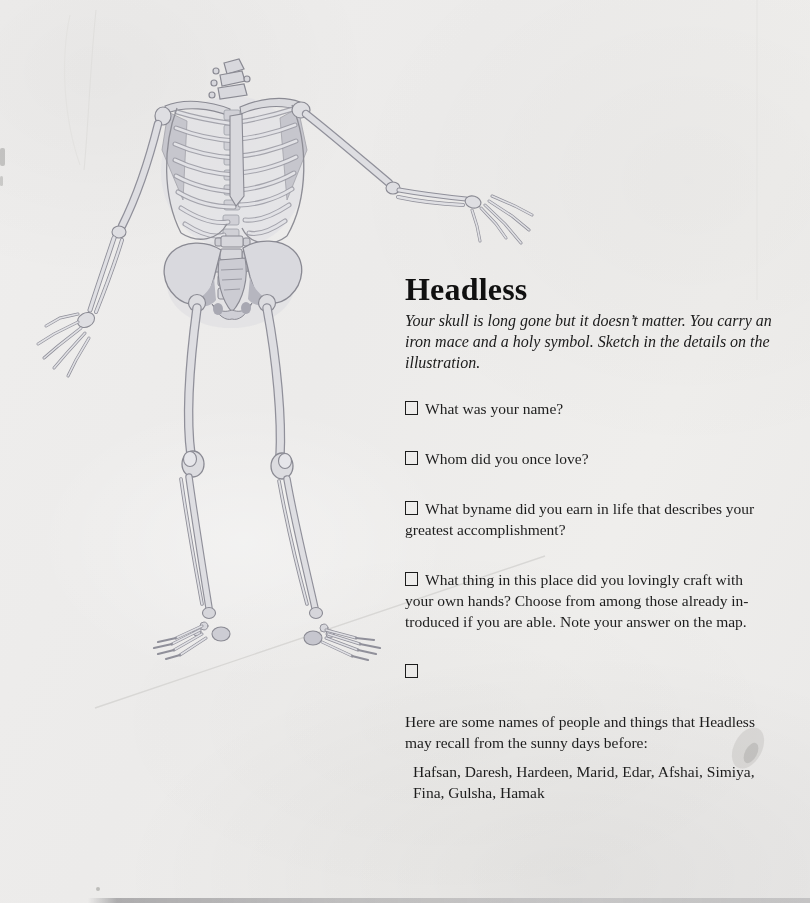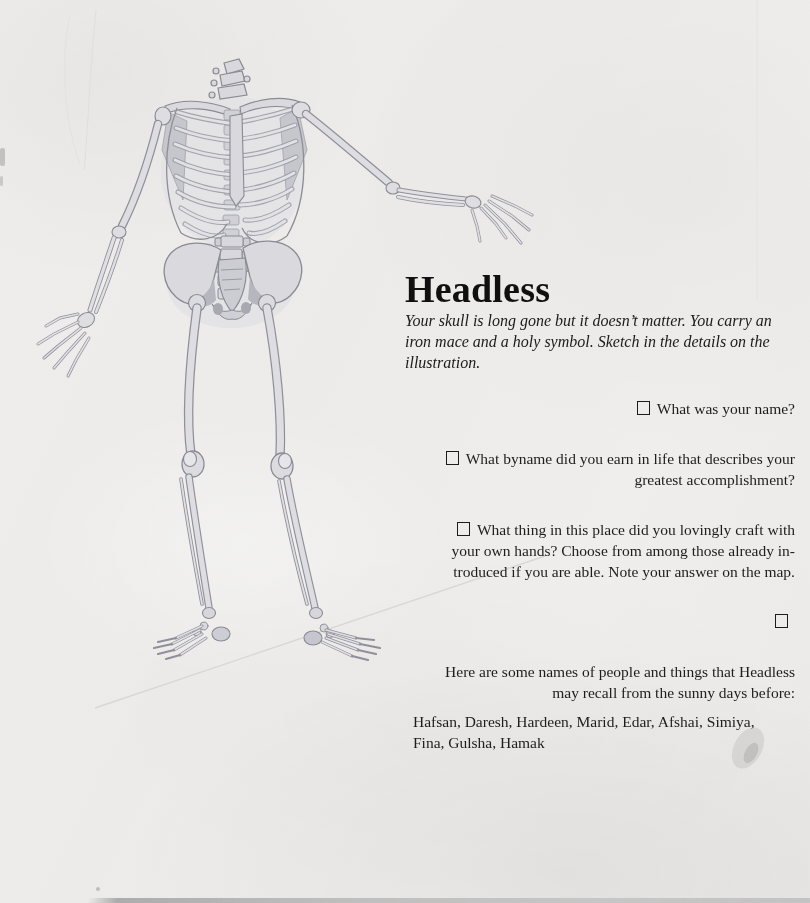--- a/index.html
+++ b/index.html
@@ -14,35 +14,35 @@
       radial-gradient(ellipse 600px 300px at 70% 97%, rgba(0,0,0,0.05), transparent 75%),
       radial-gradient(ellipse 300px 200px at 30% 60%, rgba(255,255,255,0.35), transparent 70%),
       radial-gradient(ellipse 500px 260px at 55% 80%, rgba(0,0,0,0.02), transparent 70%),
       linear-gradient(115deg, #efeeed 0%, #ecebeA 40%, #efeeec 70%, #eae9e8 100%);
     font-family:"Liberation Serif", serif;
     color:#1d1d1d;
   }
   .illustration{position:absolute;left:0;top:0;pointer-events:none;}
   .content{position:absolute;left:405px;top:272px;width:390px;}
   h1.title{
-    font-size:38px;line-height:34px;margin:0 0 4px 0;
+    font-size:32px;line-height:34px;margin:0 0 4px 0;
     font-weight:bold;color:#101010;letter-spacing:0.2px;
   }
   .intro{
     font-style:italic;font-size:16px;line-height:21px;
     margin:0 0 25px 0;white-space:pre;color:#1b1b1b;
   }
-  .q{margin:0 0 29px 0;font-size:15.5px;line-height:21px;text-align:right;}
+  .q{margin:0 0 29px 0;font-size:15.5px;line-height:21px;}
   .qt{white-space:pre;}
   .box{
     display:inline-block;width:11px;height:12px;
     border:1.5px solid #1c1c1c;margin-right:7px;
     vertical-align:-1px;background:transparent;
   }
-  .names-intro{margin:0 0 5px 0;font-size:15.5px;line-height:21px;white-space:pre;text-align:right;}
+  .names-intro{margin:0 0 5px 0;font-size:15.5px;line-height:21px;white-space:pre;}
   .names{margin:8px;font-size:15.5px;line-height:21px;white-space:pre;}
   .bottom-shadow{
     position:absolute;left:88px;right:0;bottom:0;height:5px;
     background:linear-gradient(to right,
       rgba(70,70,75,0) 0%, rgba(70,70,75,0.38) 4%,
       rgba(95,95,100,0.30) 35%, rgba(120,120,125,0.26) 70%,
       rgba(120,120,125,0.30) 100%);
     filter:blur(0.6px);
   }
 </style>
@@ -306,20 +306,23 @@
   <div class="content">
     <h1 class="title">Headless</h1>
     <p class="intro">Your skull is long gone but it doesn’t matter. You carry an
 iron mace and a holy symbol. Sketch in the details on the
 illustration.</p>
 
     <p class="q">
       <span class="box"></span><span class="qt">What was your name?</span>
     </p>
     <p class="q">
+      <span class="box"></span><span class="qt">Whom did you once love?</span>
+    </p>
+    <p class="q">
       <span class="box"></span><span class="qt">What byname did you earn in life that describes your
 greatest accomplishment?</span>
     </p>
     <p class="q">
       <span class="box"></span><span class="qt">What thing in this place did you lovingly craft with
 your own hands? Choose from among those already in-
 troduced if you are able. Note your answer on the map.</span>
     </p>
     <p class="q">
       <span class="box"></span>

